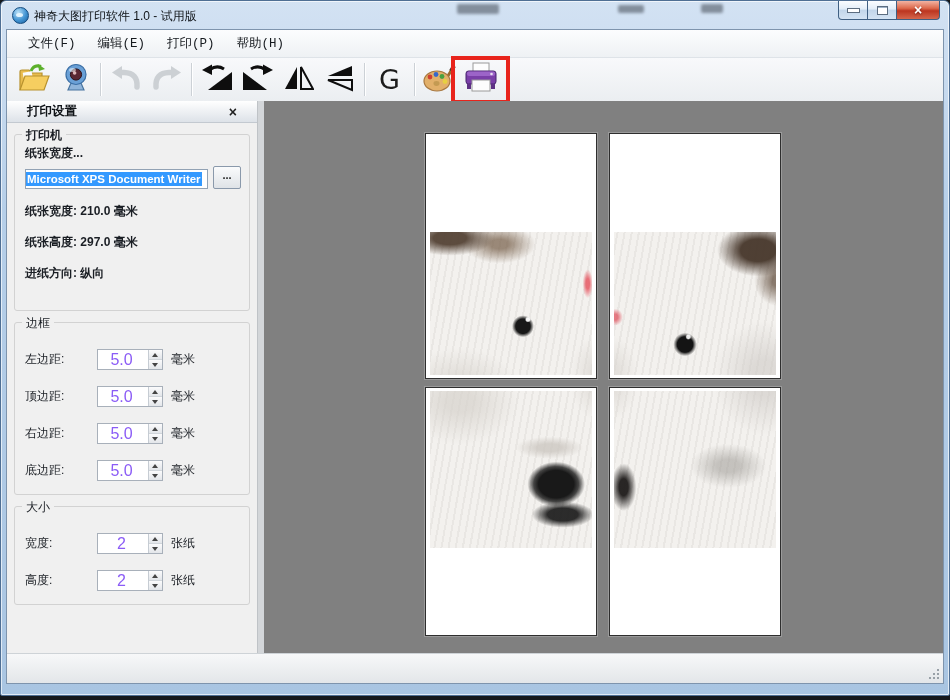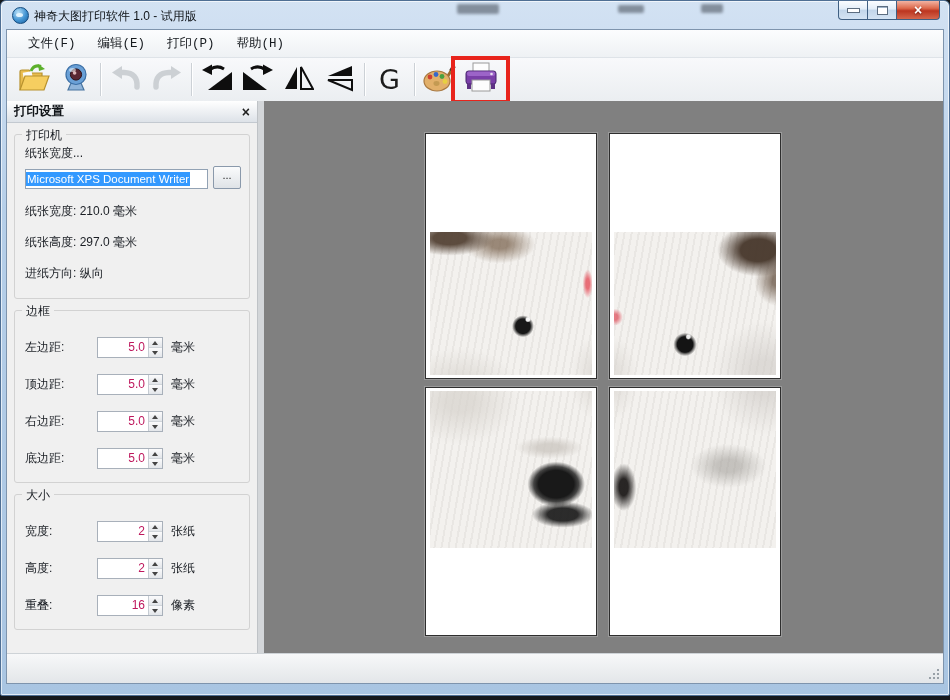--- a/index.html
+++ b/index.html
@@ -61,38 +61,38 @@
   .tsep{width:1px;height:33px;background:#ccd1d6;box-shadow:1px 0 0 #fff;margin:0 4px;flex:0 0 auto;}
   .g-letter{font-size:27px;color:#1c1c1c;font-family:"DejaVu Sans",sans-serif;}
   .print-wrap{position:relative;}
   .print-highlight{position:absolute;left:-9px;right:-9px;top:-5px;bottom:-5px;border:4px solid #e8241c;}
   
   .main{position:absolute;left:0;right:0;top:71px;bottom:29px;display:flex;}
   .panel{width:250px;flex:0 0 auto;background:#f0f0f0;position:relative;overflow:hidden;}
   .splitter{width:6px;flex:0 0 auto;background:#d3d6d9;border-left:1px solid #bfc3c7;}
   .panel-header{
     height:21px;background:linear-gradient(#ffffff,#dde2e8);
-    border-bottom:1px solid #c3c9d0;display:flex;align-items:center;padding:0 7px;
+    border-bottom:1px solid #c3c9d0;display:flex;align-items:center;padding:0 20px;
   }
   .panel-title{font-weight:bold;font-size:12.5px;flex:1;color:#101418;}
   .panel-close{font-weight:bold;font-size:14px;color:#222;line-height:14px;}
   .group{position:relative;margin:11px 7px 0 7px;border:1px solid #d2d2d2;border-radius:3px;
     padding:10px 8px 8px 8px;}
   .group-title{position:absolute;top:-8px;left:7px;background:#f0f0f0;padding:0 4px;font-size:12px;color:#1a1e24;}
   .prow{font-size:12px;color:#1a1e24;margin:0 0 9px 2px;}
   .info-row{font-size:12px;color:#1a1e24;margin:14px 0 14px 2px;}
   .printer-line{display:flex;align-items:flex-end;margin:2px 0 4px 2px;}
   .printer-field{flex:1;height:18px;border:1px solid #92a2b4;background:#fff;display:flex;align-items:center;overflow:hidden;}
   .printer-field span{background:#3399ff;color:#fff;font-size:11.5px;padding:1px 1px;white-space:nowrap;}
   .browse-btn{width:26px;height:21px;margin-left:5px;border:1px solid #8a99ab;border-radius:2px;
     background:linear-gradient(#fafbfc,#dfe3e7);font-size:11px;line-height:17px;text-align:center;color:#222;flex:0 0 auto;}
   .spin-row{display:flex;align-items:center;margin:16px 0 12px 2px;}
   .spin-label{font-size:12px;color:#1a1e24;width:72px;}
   .spinner{display:flex;width:66px;height:21px;border:1px solid #a8b0ba;background:#fff;box-sizing:border-box;}
-  .spin-value{flex:1;text-align:right;font-size:12px;line-height:19px;padding-right:3px;color:#be185d;}
+  .spin-value{flex:1;text-align:center;font-size:16px;line-height:19px;padding-right:3px;color:#8b5cf6;}
   .spin-btns{width:13px;border-left:1px solid #c6ccd3;display:flex;flex-direction:column;}
   .spin-up,.spin-dn{flex:1;background:linear-gradient(#fbfbfc,#e3e6ea);position:relative;}
   .spin-up{border-bottom:1px solid #d0d5da;}
   .spin-up::after,.spin-dn::after{content:"";position:absolute;left:3px;border-left:3px solid transparent;border-right:3px solid transparent;}
   .spin-up::after{top:3px;border-bottom:4px solid #444;}
   .spin-dn::after{top:3px;border-top:4px solid #444;}
   .spin-unit{font-size:12px;color:#1a1e24;margin-left:8px;}
   .arrange-grid{width:87px;margin:4px auto 2px auto;display:grid;grid-template-columns:repeat(3,27px);grid-gap:2px;}
   .abtn{
     width:27px;height:26px;border:1px solid #939ba4;border-radius:3px;box-sizing:border-box;
@@ -291,21 +291,21 @@
     </div>
 
     <div class="main">
 
       <div class="panel">
         <div class="panel-header">
           <span class="panel-title">打印设置</span>
           <span class="panel-close">×</span>
         </div>
 
-        <div class="group" style="padding-bottom:2px;">
+        <div class="group" style="padding-bottom:14px;font-weight:bold;">
           <span class="group-title">打印机</span>
           <div class="prow" style="margin-bottom:4px;">纸张宽度...</div>
           <div class="printer-line">
             <div class="printer-field">
               <span>Microsoft XPS Document Writer</span>
             </div>
             <div class="browse-btn">...</div>
           </div>
           <div class="info-row">
             <span>纸张宽度:</span>
@@ -386,31 +386,20 @@
             <span class="spin-label">高度:</span>
             <span class="spinner">
               <span class="spin-value">2</span>
               <span class="spin-btns">
                   <span class="spin-up"></span>
                   <span class="spin-dn"></span>
                 </span>
             </span>
             <span class="spin-unit">张纸</span>
           </div>
-          <div class="spin-row">
-            <span class="spin-label">重叠:</span>
-            <span class="spinner">
-              <span class="spin-value">16</span>
-              <span class="spin-btns">
-                  <span class="spin-up"></span>
-                  <span class="spin-dn"></span>
-                </span>
-            </span>
-            <span class="spin-unit">像素</span>
-          </div>
         </div>
 
       </div>
 
       <div class="splitter"></div>
 
       <div class="canvas">
         <div class="page page-tl">
           <div class="img-region reg-top dog pos-tl"></div>
         </div>

